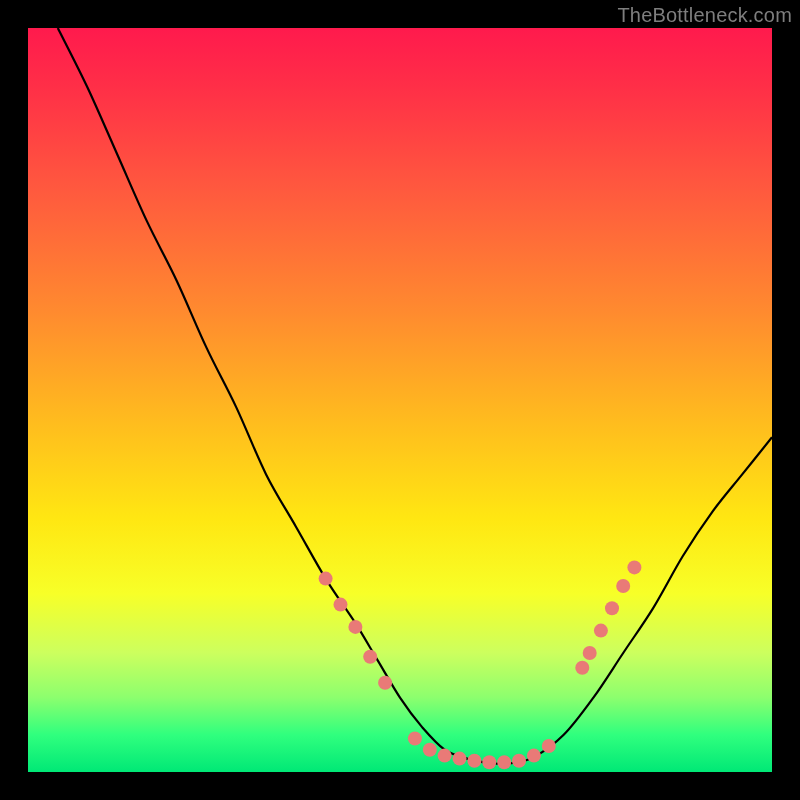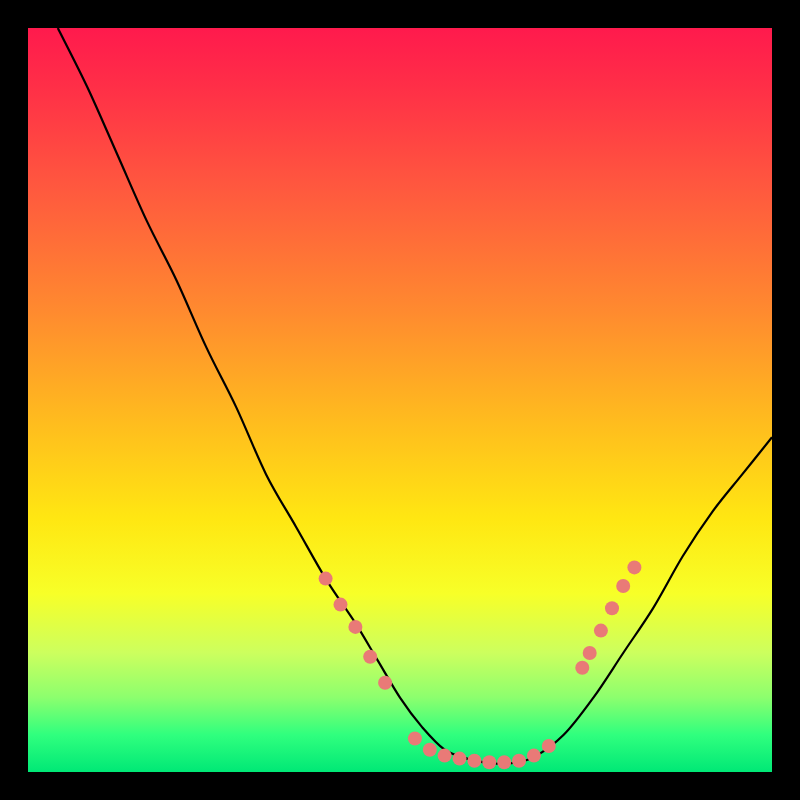--- a/index.html
+++ b/index.html
@@ -63,20 +63,21 @@
     stroke-width: 2.2;
   }
   .dot {
     fill: #e97a77;
   }
 </style>
 </head>
 <body>
 
 <div class="frame">
+  <div class="watermark">TheBottleneck.com</div>
 
   <div class="plot-area">
     <svg class="curve" viewBox="0 0 744 744" preserveAspectRatio="none">
       <path id="curvePath" class="curve-path" d="M 29.8 0.0 C 34.7 9.9, 49.6 38.4, 59.5 59.5 C 69.4 80.6, 79.4 104.2, 89.3 126.5 C 99.2 148.8, 109.1 172.4, 119.0 193.4 C 129.0 214.5, 138.9 231.9, 148.8 253.0 C 158.7 274.0, 168.6 298.8, 178.6 319.9 C 188.5 341.0, 198.4 358.4, 208.3 379.4 C 218.2 400.5, 228.2 426.6, 238.1 446.4 C 248.0 466.2, 257.9 481.1, 267.8 498.5 C 277.8 515.8, 287.7 534.4, 297.6 550.6 C 307.5 566.7, 318.7 581.6, 327.4 595.2 C 336.0 608.8, 342.2 620.0, 349.7 632.4 C 357.1 644.8, 364.6 658.4, 372.0 669.6 C 379.4 680.8, 386.9 690.7, 394.3 699.4 C 401.8 708.0, 409.2 716.5, 416.6 721.7 C 424.1 726.9, 431.5 728.4, 439.0 730.6 C 446.4 732.8, 453.8 734.3, 461.3 735.1 C 468.7 735.8, 476.2 736.1, 483.6 735.1 C 491.0 734.1, 497.2 733.8, 505.9 729.1 C 514.6 724.4, 525.8 716.7, 535.7 706.8 C 545.6 696.9, 555.5 683.2, 565.4 669.6 C 575.4 656.0, 585.3 639.8, 595.2 625.0 C 605.1 610.1, 615.0 596.4, 625.0 580.3 C 634.9 564.2, 644.8 544.4, 654.7 528.2 C 664.6 512.1, 674.6 497.2, 684.5 483.6 C 694.4 470.0, 704.3 458.8, 714.2 446.4 C 724.2 434.0, 739.0 415.4, 744.0 409.2"></path>
       <g id="markerGroup">
           <circle cx="297.6" cy="550.6" r="7" class="dot"></circle>
           <circle cx="312.5" cy="576.6" r="7" class="dot"></circle>
           <circle cx="327.4" cy="598.9" r="7" class="dot"></circle>
           <circle cx="342.2" cy="628.7" r="7" class="dot"></circle>
           <circle cx="357.1" cy="654.7" r="7" class="dot"></circle>

